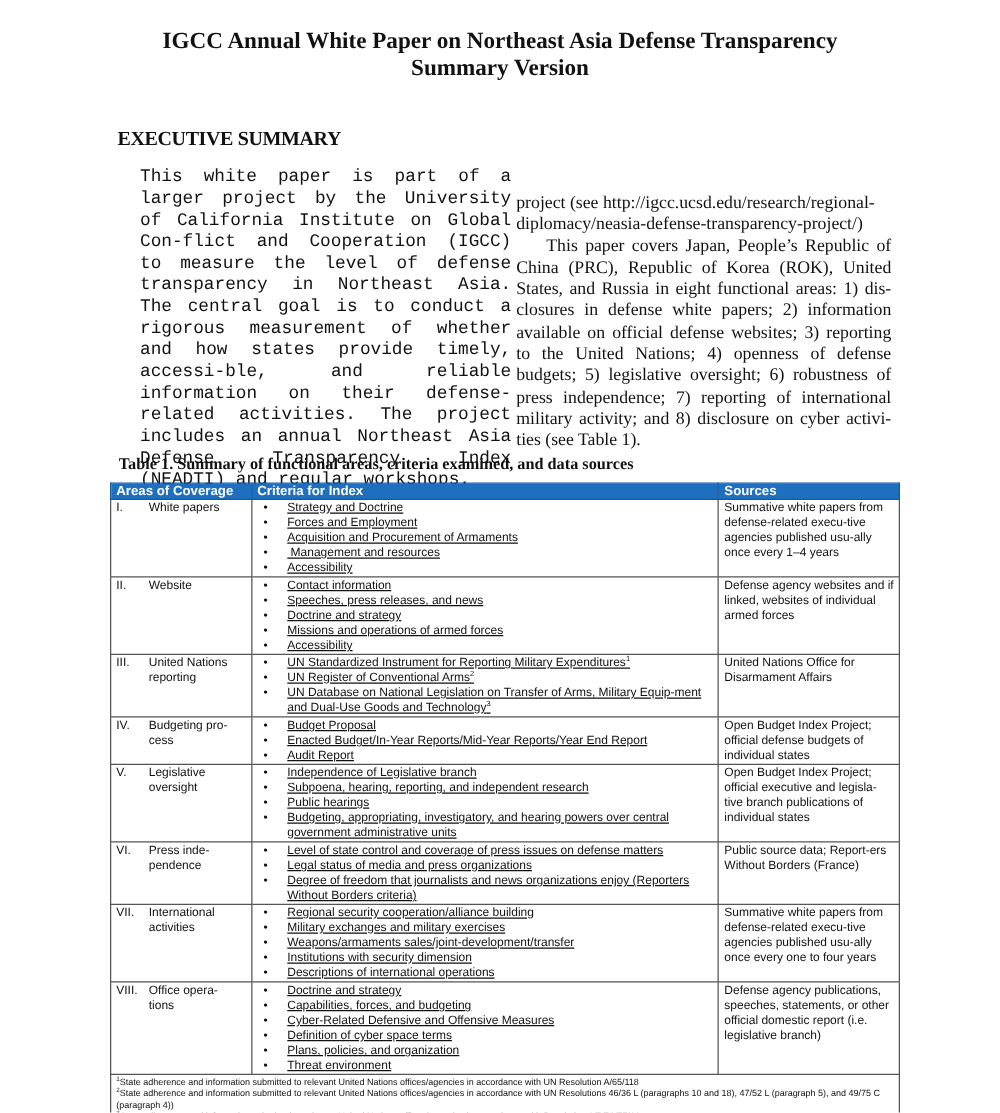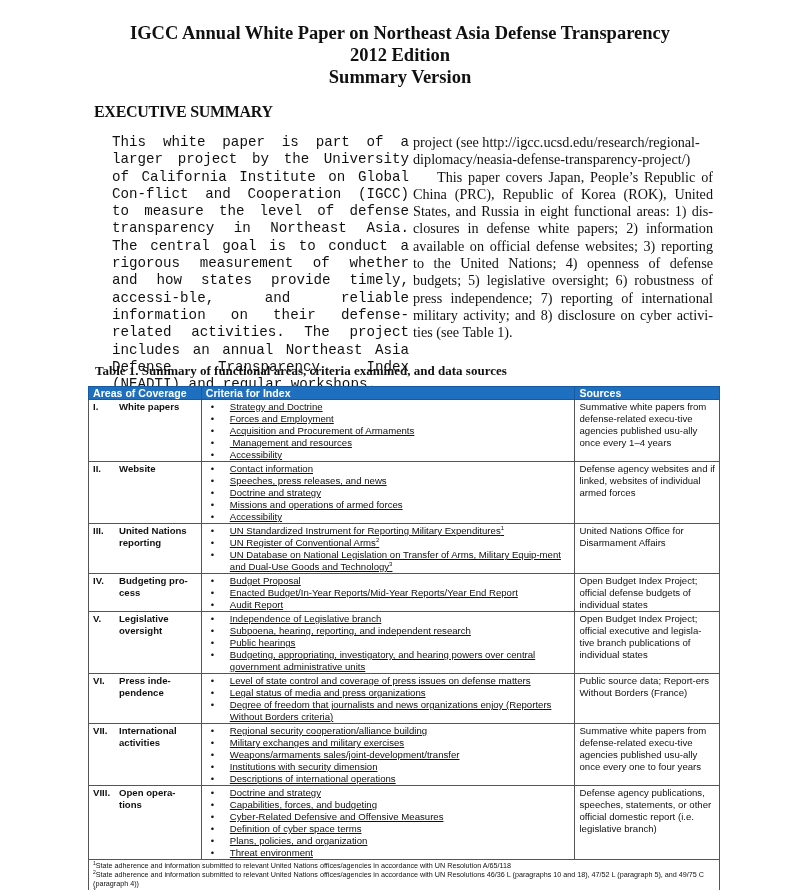--- a/index.html
+++ b/index.html
@@ -7,48 +7,47 @@
   .page { position: absolute; left: 0; top: 0; width: 800px; height: 754px; }
   .title-block { position: absolute; top: 22px; left: 0; width: 800px; text-align: center;
     font-family: "Liberation Serif", serif; font-weight: bold; font-size: 18.5px; line-height: 22px; }
   .exec { position: absolute; left: 94px; top: 103px; font-family: "Liberation Serif", serif;
     font-weight: bold; font-size: 16px; letter-spacing: -0.3px; }
   .col { position: absolute; top: 134px; width: 297px; font-family: "Liberation Serif", serif;
     font-size: 14.2px; line-height: 17.3px; text-align: justify; hyphens: manual; }
   .col p { margin: 0; }
   .col p.indent { text-indent: 24px; }
   .col-left { left: 112px; font-family: Liberation Mono, monospace; }
-  .col-right { left: 413px; width: 300px; }
+  .col-right { left: 413px; width: 300px; margin-top: 20px; }
   .table-caption { position: absolute; left: 95px; top: 363px; font-family: "Liberation Serif", serif;
     font-weight: bold; font-size: 13px; }
   table.summary { position: absolute; left: 88px; top: 386px; width: 632px; border-collapse: collapse;
     font-family: "Liberation Sans", sans-serif; font-size: 9.6px; line-height: 12px; }
   table.summary th { background: #1f6fc0; color: #fff; text-align: left; font-weight: bold;
     font-size: 10.6px; padding: 0 4px; height: 12px; line-height: 12px; border: 1px solid #175aa0; margin-top: 48px; }
   table.summary td { border: 1px solid #555; vertical-align: top; padding: 1px 4px 0 4px; }
-  td.area { width: 104px; font-weight: bold; }
+  td.area { width: 104px; font-weight: normal; }
   td.area .num { display: inline-block; width: 26px; vertical-align: top; }
   td.area .lbl { display: inline-block; width: 74px; vertical-align: top; }
   td.crit { width: 366px; }
   td.src { width: 136px; margin-left: 35px; }
   ul.crit-list { list-style: none; margin: 0; padding: 0; text-decoration: underline; }
   ul.crit-list li { position: relative; padding-left: 24px; }
   ul.crit-list li::before { content: "\2022"; position: absolute; left: 5px; top: 0; }
   sup { font-size: 6px; line-height: 0; }
   td.foot { font-size: 7.2px; line-height: 9px; padding: 1px 2px; border: 1px solid #555; }
   .fn sup { font-size: 5px; }
 </style>
 </head>
 <body>
 
 <div class="page">
 
   <div class="title-block">
     <div>IGCC Annual White Paper on Northeast Asia Defense Transparency</div>
-    <div>2012 Edition</div>
     <div>Summary Version</div>
   </div>
 
   <div class="exec">EXECUTIVE SUMMARY</div>
 
   <div class="col col-left">
     <p>This white paper is part of a larger project by the University of California Institute on Global Con-flict and Cooperation (IGCC) to measure the level of defense transparency in Northeast Asia. The central goal is to conduct a rigorous measurement of whether and how states provide timely, accessi-ble, and reliable information on their defense-related activities. The project includes an annual Northeast Asia Defense Transparency Index (NEADTI) and regular workshops.</p>
   </div>
 
   <div class="col col-right">
@@ -153,21 +152,21 @@
           <li>Military exchanges and military exercises</li>
           <li>Weapons/armaments sales/joint-development/transfer</li>
           <li>Institutions with security dimension</li>
           <li>Descriptions of international operations</li>
         </ul>
           </td>
         <td class="src">Summative white papers from defense-related execu-tive agencies published usu-ally once every one to four years</td>
       </tr>
 
       <tr>
-        <td class="area"><span class="num">VIII.</span><span class="lbl">Open opera-tions</span></td>
+        <td class="area"><span class="num">VIII.</span><span class="lbl">Office opera-tions</span></td>
         <td class="crit">
             <ul class="crit-list">
           <li>Doctrine and strategy</li>
           <li>Capabilities, forces, and budgeting</li>
           <li>Cyber-Related Defensive and Offensive Measures</li>
           <li>Definition of cyber space terms</li>
           <li>Plans, policies, and organization</li>
           <li>Threat environment</li>
         </ul>
           </td>

